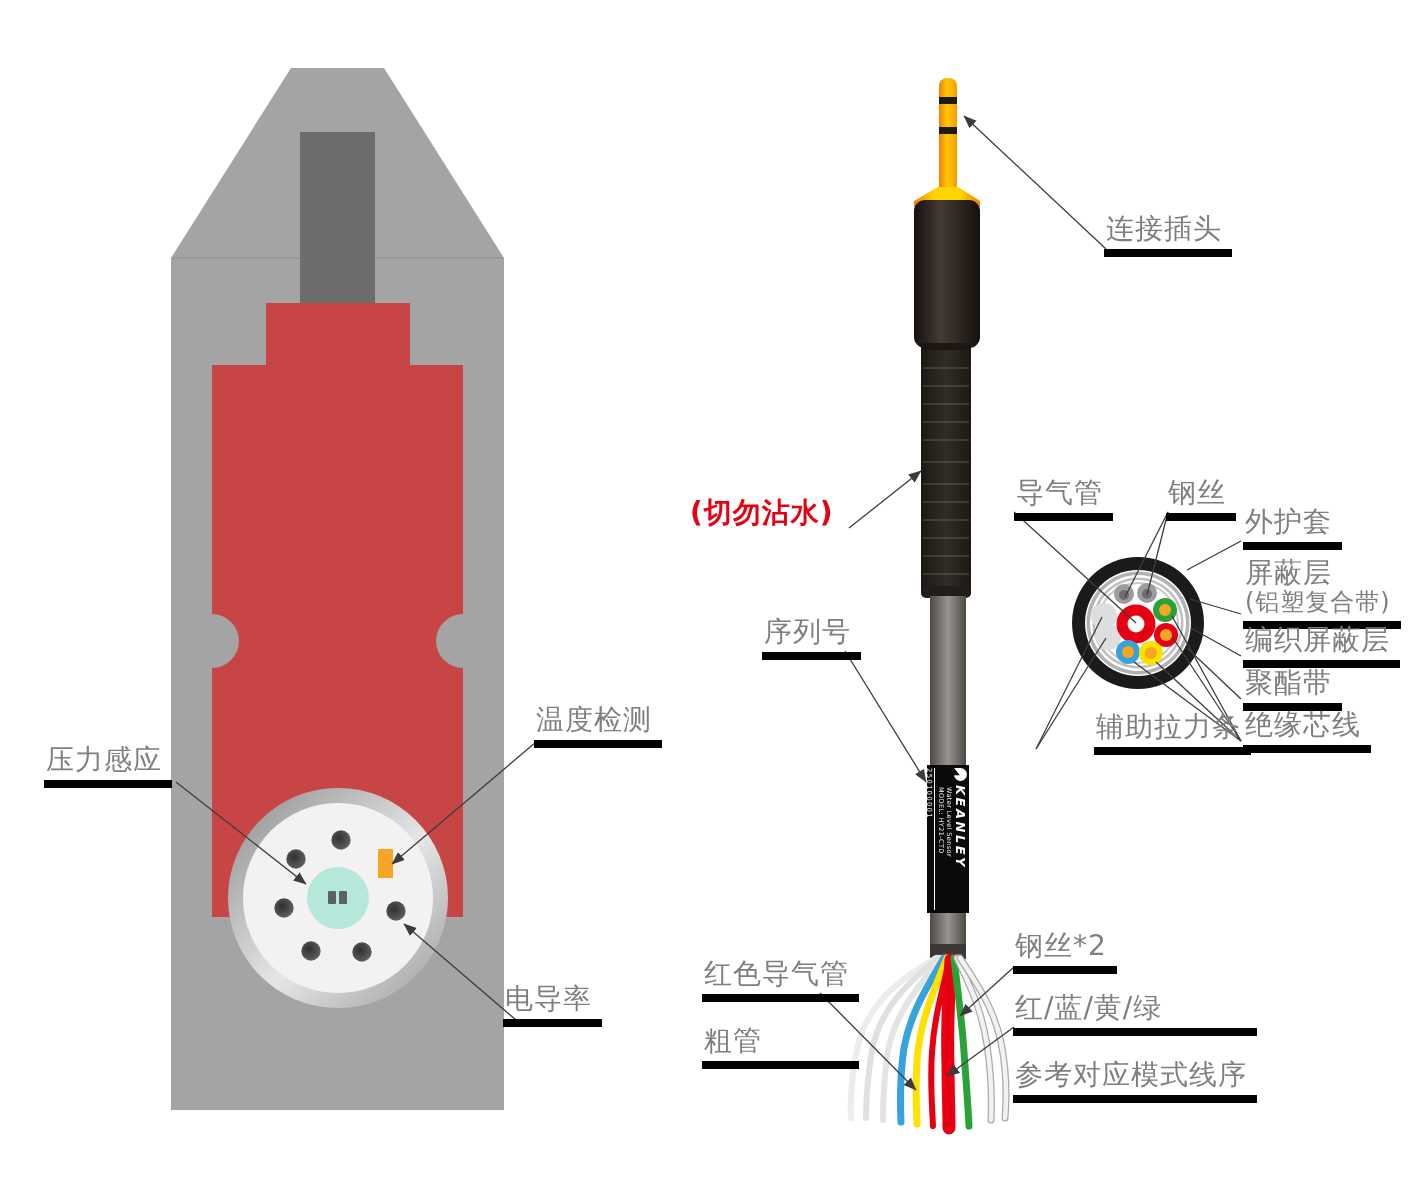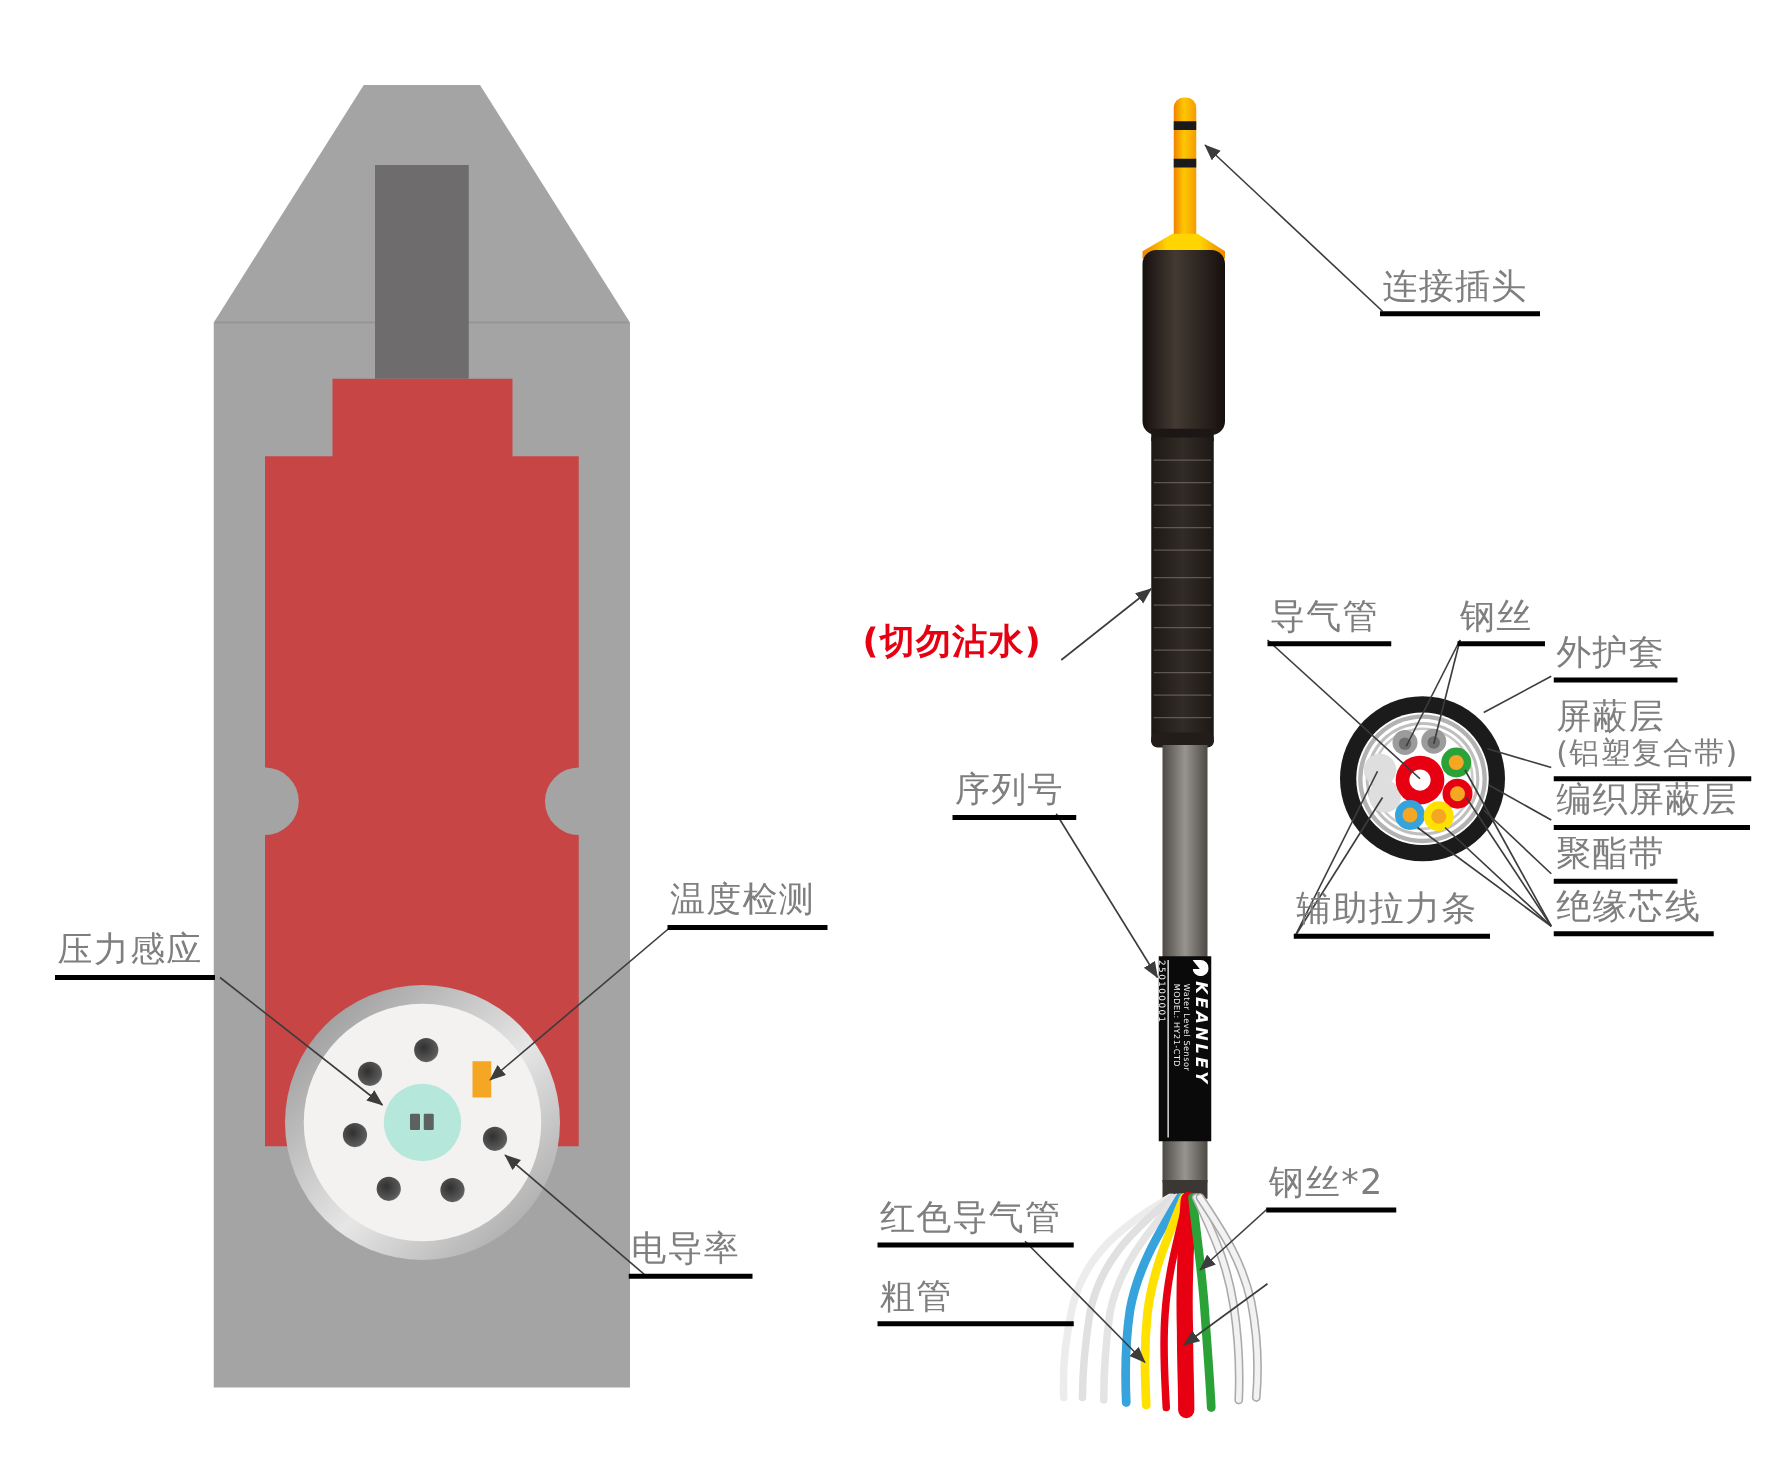--- a/index.html
+++ b/index.html
@@ -1,20 +1,20 @@
 <!DOCTYPE html>
 <html><head>
 <meta charset="utf-8">
 <style>
   html,body{margin:0;padding:0;background:#ffffff;}
   #canvas{position:relative;width:1417px;height:1181px;background:#ffffff;overflow:hidden;
           font-family:"DejaVu Sans","Liberation Sans",sans-serif;}
   #art{position:absolute;left:0;top:0;}
   .lbl{position:absolute;font-size:28px;color:#7f7f7f;letter-spacing:1px;white-space:nowrap;line-height:1.15;}
-  .ul{border-bottom:4px solid #000000;padding:0 10px 4px 2px;display:inline-block;}
+  .ul{border-bottom:8px solid #000000;padding:0 10px 4px 2px;display:inline-block;}
   .lbl .red{color:#e60012;font-weight:bold;display:block;margin-top:5px;text-align:right;}
   .lbl .sub{font-size:24px;display:block;}
   .stack .ul{display:block;}
   .stack .ul + .ul{margin-top:23px;}
   
   .cable-tag{position:absolute;left:874px;top:818px;width:148px;height:42px;background:#0a0a0a;
              transform:rotate(90deg);color:#ffffff;display:flex;flex-direction:column;
              box-sizing:border-box;padding:1px 3px;}
   .tag-row1{display:flex;align-items:center;gap:4px;height:19px;}
   .tag-logo{width:13px;height:13px;background:#ffffff;border-radius:50% 50% 50% 4%;
@@ -210,35 +210,39 @@
   <span class="ul" style="border-bottom:none;padding-bottom:0">屏蔽层</span>
   <span class="ul sub">(铝塑复合带)</span>
 </div>
 
 <div class="lbl" style="left:1243px;top:624px"><span class="ul">编织屏蔽层</span></div>
 
 <div class="lbl" style="left:1243px;top:667px"><span class="ul">聚酯带</span></div>
 
 <div class="lbl" style="left:1243px;top:709px"><span class="ul">绝缘芯线</span></div>
 
-<div class="lbl" style="left:1035px;top:711px"><span class="ul">辅助拉力条</span></div>
+<div class="lbl" style="left:1094px;top:711px"><span class="ul">辅助拉力条</span></div>
 
 <div class="lbl" style="left:44px;top:744px"><span class="ul">压力感应</span></div>
 
 <div class="lbl" style="left:534px;top:704px"><span class="ul">温度检测</span></div>
 
 <div class="lbl" style="left:503px;top:983px"><span class="ul">电导率</span></div>
 
 <div class="lbl stack" style="left:702px;top:958px">
   <span class="ul">红色导气管</span>
   <span class="ul">粗管</span>
 </div>
 
 <div class="lbl" style="left:1013px;top:930px"><span class="ul">钢丝*2</span></div>
 
+<div class="lbl stack" style="left:1013px;top:992px">
+  <span class="ul">红/蓝/黄/绿</span>
+  <span class="ul">参考对应模式线序</span>
+</div>
 
 <div class="cable-tag">
   <div class="tag-row1">
     <span class="tag-logo"></span>
     <span class="tag-brand">KEANLEY</span>
   </div>
   <div class="tag-small">Water Level Sensor</div>
   <div class="tag-small">MODEL: HY21-CTD</div>
   <div class="tag-serial">250100001</div>
 </div>

